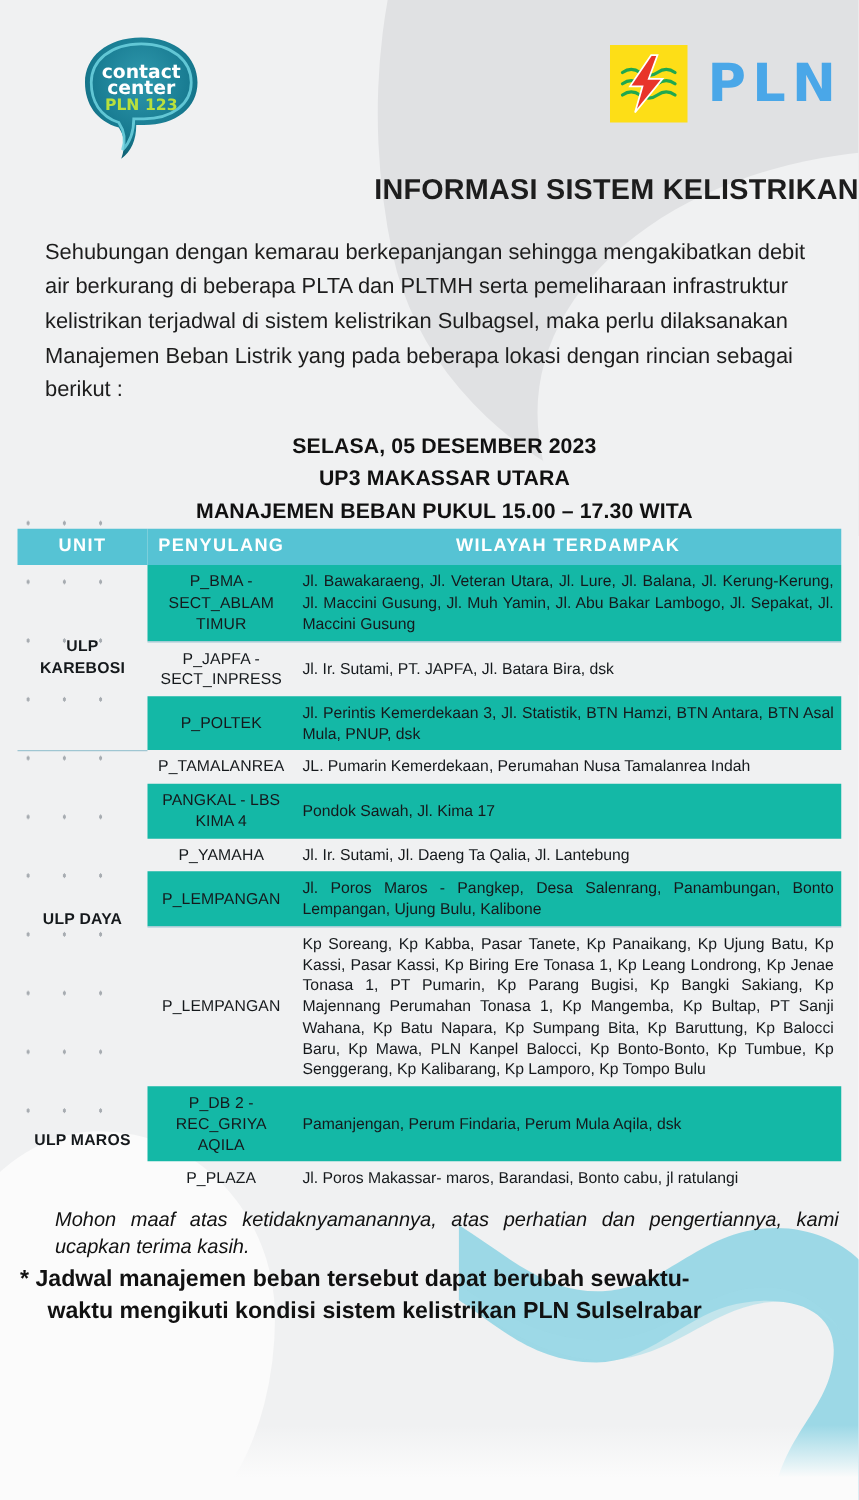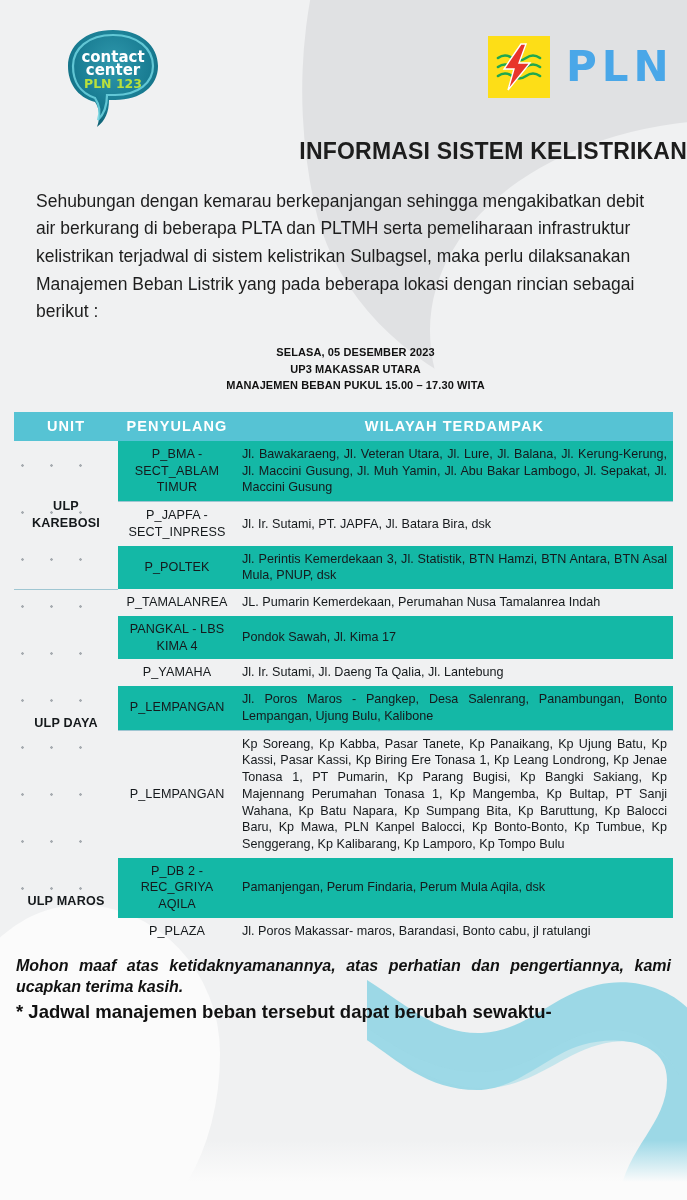--- a/index.html
+++ b/index.html
@@ -141,30 +141,30 @@
   }
 
   .meta-block {
     position: relative;
     text-align: center;
     margin-top: 18px;
     color: #111;
     font-weight: 700;
   }
   .meta-line {
-    font-size: 11px;
+    font-size: 17px;
     line-height: 1.52;
     letter-spacing: .1px;
     padding-left: 24px;
   }
 
   
   .table-wrap {
     position: relative;
-    margin: 18px 14px 0 14px;
+    margin: 2px 14px 0 14px;
   }
   table.sched {
     width: 100%;
     border-collapse: collapse;
     table-layout: fixed;
   }
   table.sched th {
     background: #56c3d4;
     color: #ffffff;
     font-size: 14.5px;
@@ -208,25 +208,26 @@
   tr.grp-end td { border-bottom: 1.3px solid #9fc6d2; }
 
   
   .footer {
     position: relative;
     margin: 10px 16px 0 16px;
     color: #111;
   }
   .foot-apology {
     font-style: italic;
-    font-weight: 700;
+    font-weight: 400;
     font-size: 16px;
     line-height: 1.32;
     text-align: justify;
     text-justify: inter-word;
+    margin-left: 28px;
   }
   .foot-note {
     margin-top: 3px;
     font-weight: 700;
     font-size: 18.5px;
     line-height: 1.34;
   }
   .foot-note .ind { display: block; padding-left: 22px; }
 </style>
 </head>
@@ -355,16 +356,17 @@
             <td class="wil">Jl. Poros Makassar- maros, Barandasi, Bonto cabu, jl ratulangi</td>
           </tr>
         </tbody>
     </table>
   </div>
 
   <div class="footer">
     <div class="foot-apology">Mohon maaf atas ketidaknyamanannya, atas perhatian dan pengertiannya, kami ucapkan terima kasih.</div>
     <div class="foot-note">
       <span>* Jadwal manajemen beban tersebut dapat berubah sewaktu-</span>
+      <span class="ind">waktu mengikuti kondisi sistem kelistrikan PLN Sulselrabar</span>
     </div>
   </div>
 
 </div>
 
 </body></html>

